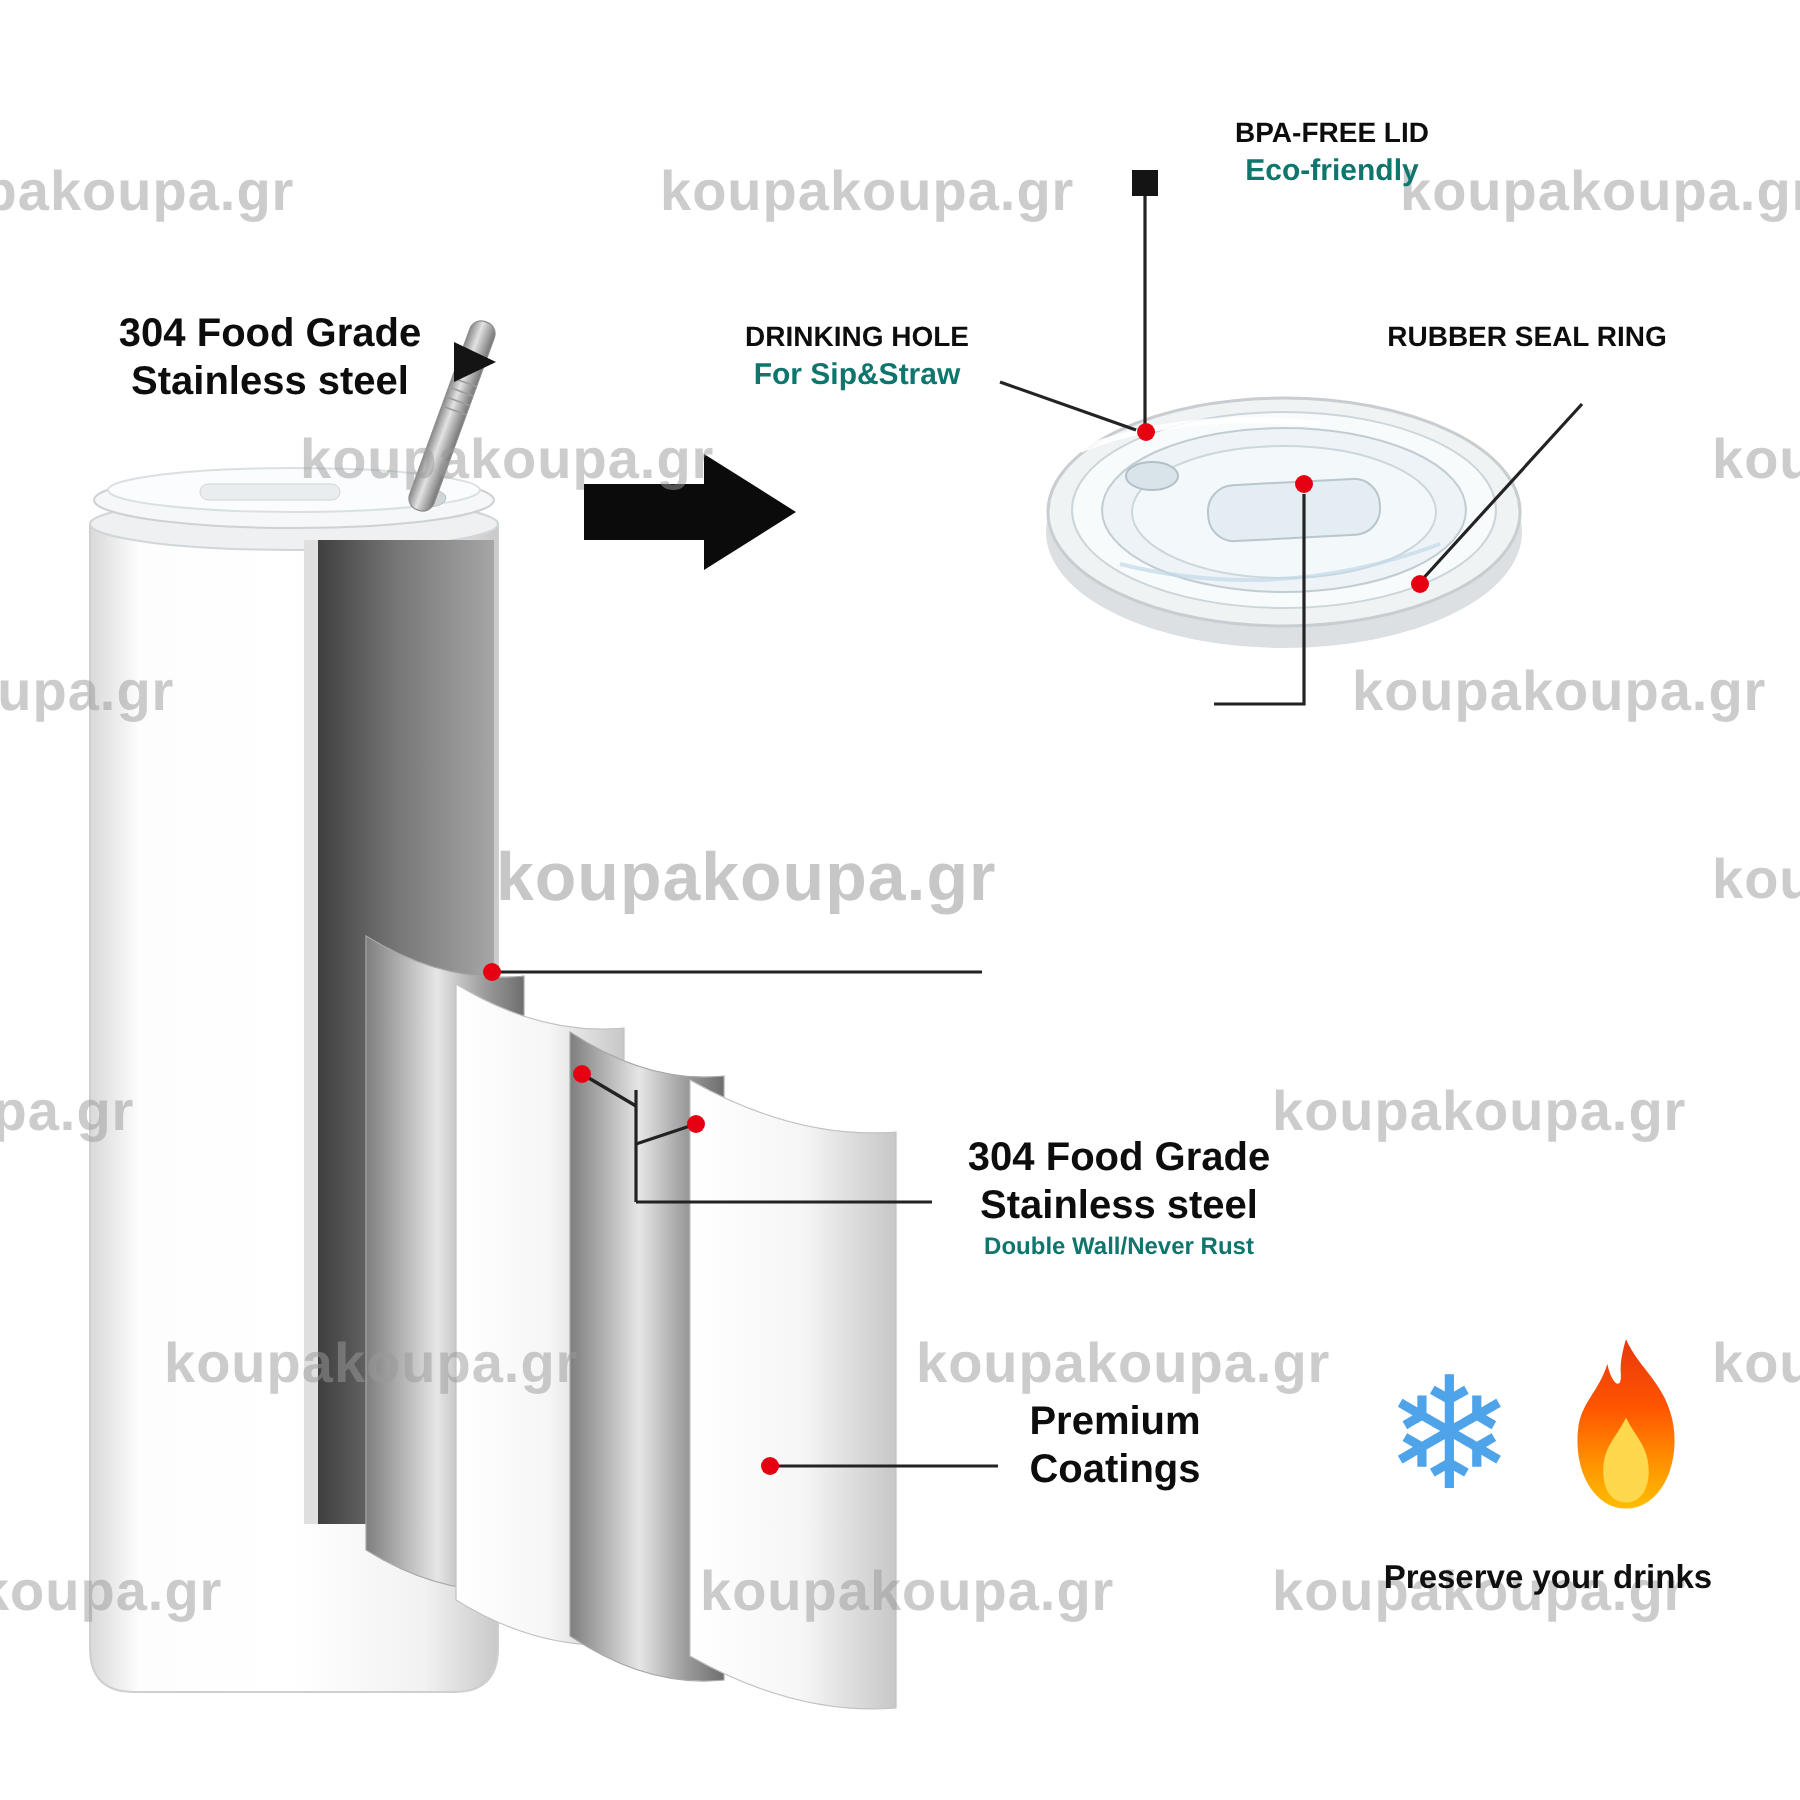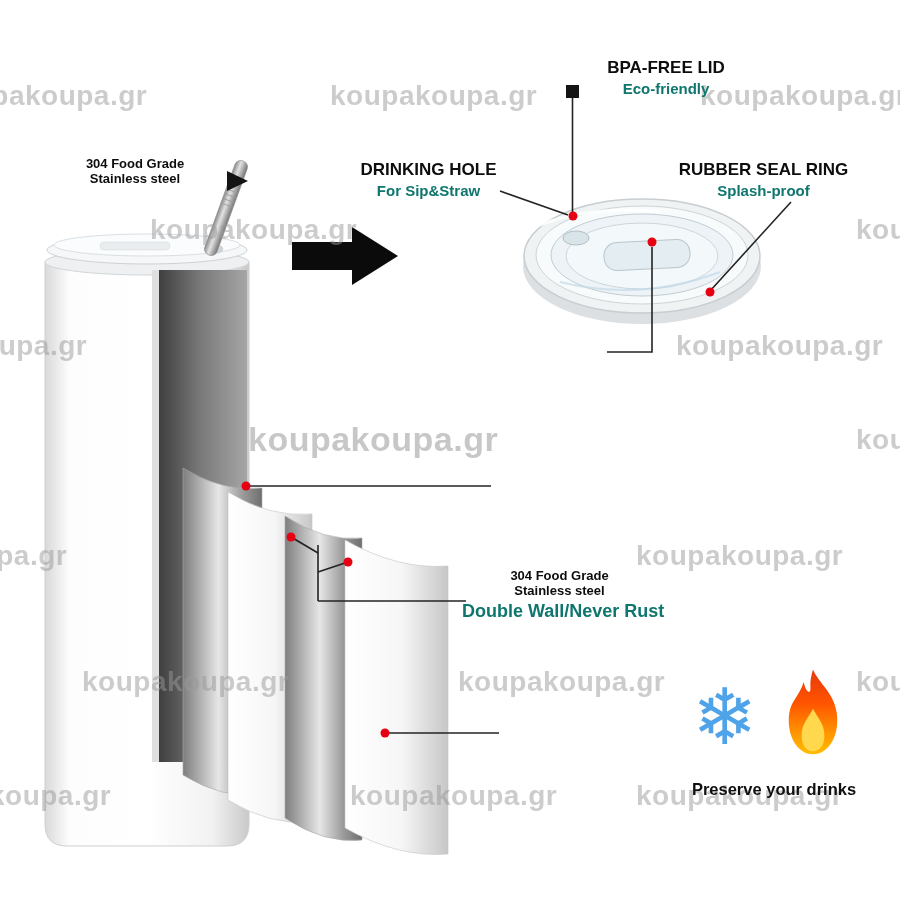--- a/index.html
+++ b/index.html
@@ -4,24 +4,24 @@
 <style>
   html,body{margin:0;padding:0;background:#fff;}
   .canvas{position:relative;width:900px;height:900px;background:#ffffff;overflow:hidden;
           font-family:"Liberation Sans",sans-serif;}
   .scene{position:absolute;left:0;top:0;z-index:1;}
   .wm{position:absolute;font-weight:bold;font-size:28px;color:#9a9a9a;opacity:.5;
       letter-spacing:.5px;white-space:nowrap;z-index:2;}
   .wm-lg{font-size:34px;opacity:.55;}
   .overlay{position:absolute;left:0;top:0;z-index:3;}
   .label{position:absolute;z-index:4;text-align:center;}
-  .label .t{font-weight:bold;color:#0d0d0d;font-size:17px;line-height:1.18;white-space:nowrap;}
-  .label .big{font-size:13px;}
+  .label .t{font-weight:bold;color:#0d0d0d;font-size:14px;line-height:1.18;white-space:nowrap;}
+  .label .big{font-size:20px;}
   .label .s{font-weight:bold;color:#0f766e;font-size:15px;margin-top:2px;line-height:1.15;white-space:nowrap;}
-  .label .s-sm{font-size:18px;}
+  .label .s-sm{font-size:12px;}
   .icon-snow{position:absolute;z-index:4;font-size:78px;line-height:1;color:#4fa3e8;}
   .icon-flame{position:absolute;z-index:4;}
   .preserve{position:absolute;z-index:4;text-align:center;}
   .preserve div{font-weight:bold;color:#101010;font-size:16.5px;line-height:1.35;white-space:nowrap;}
 </style>
 </head>
 <body>
 
 <div class="canvas">
 
@@ -149,36 +149,39 @@
     <div class="s">Eco-friendly</div>
   </div>
 
   <div class="label" style="left:356px;top:160px;width:145px">
     <div class="t">DRINKING HOLE</div>
     <div class="s">For Sip&amp;Straw</div>
   </div>
 
   <div class="label" style="left:666px;top:160px;width:195px">
     <div class="t">RUBBER SEAL RING</div>
-    <div class="s">Splash-proof</div>
   </div>
 
 
   <div class="label" style="left:40px;top:156px;width:190px">
     <div class="t big">304 Food Grade</div>
     <div class="t big">Stainless steel</div>
   </div>
 
 
   <div class="label" style="left:462px;top:568px;width:195px">
     <div class="t big">304 Food Grade</div>
     <div class="t big">Stainless steel</div>
     <div class="s s-sm">Double Wall/Never Rust</div>
   </div>
 
+  <div class="label" style="left:500px;top:700px;width:115px">
+    <div class="t big">Premium</div>
+    <div class="t big">Coatings</div>
+  </div>
 
   <div class="icon-snow" style="left:692px;top:678px">❄</div>
 
   <svg class="icon-flame" style="left:782px;top:666px" width="62" height="96" viewBox="0 0 60 90">
     <defs>
       <linearGradient id="flameG" x1="0" y1="0" x2="0" y2="1">
         <stop offset="0" stop-color="#e8380d"></stop>
           <stop offset=".4" stop-color="#ff5500"></stop>
         <stop offset=".75" stop-color="#ff9500"></stop>
           <stop offset="1" stop-color="#ffbe00"></stop>

